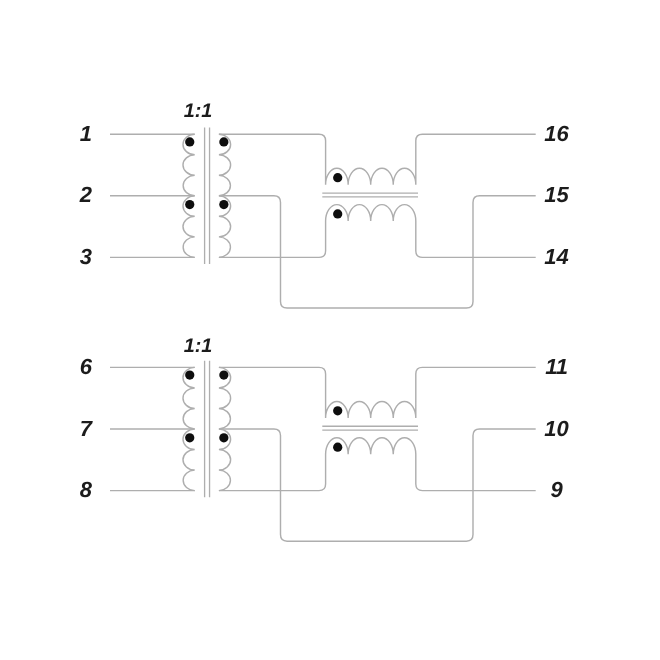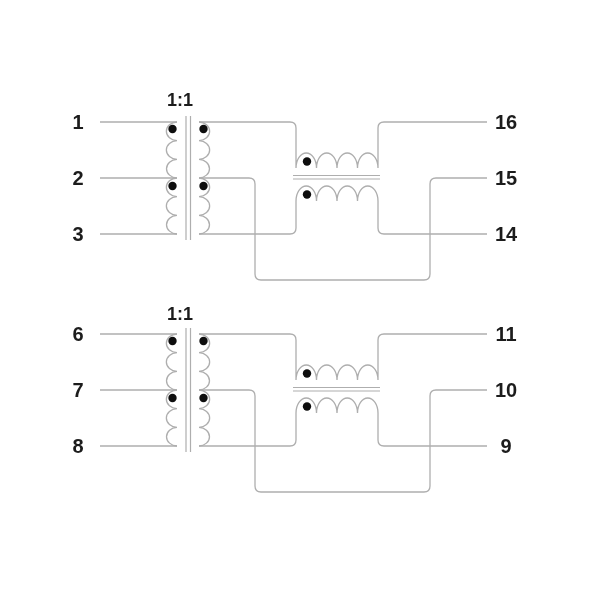--- a/index.html
+++ b/index.html
@@ -5,20 +5,21 @@
   html,body{margin:0;padding:0;}
   body{
     width:600px;height:600px;
     background:var(--bg,#ffffff);
     font-family:"Liberation Sans",sans-serif;
     overflow:hidden;
   }
   .canvas{
     position:relative;width:600px;height:600px;
     background:var(--bg,#ffffff);
+    font-style:italic;
   }
   svg{display:block;}
   .wire{
     fill:none;
     stroke:var(--wire,#aeaeae);
     stroke-width:1.3;
     stroke-linecap:butt;
   }
   .core{
     fill:none;

